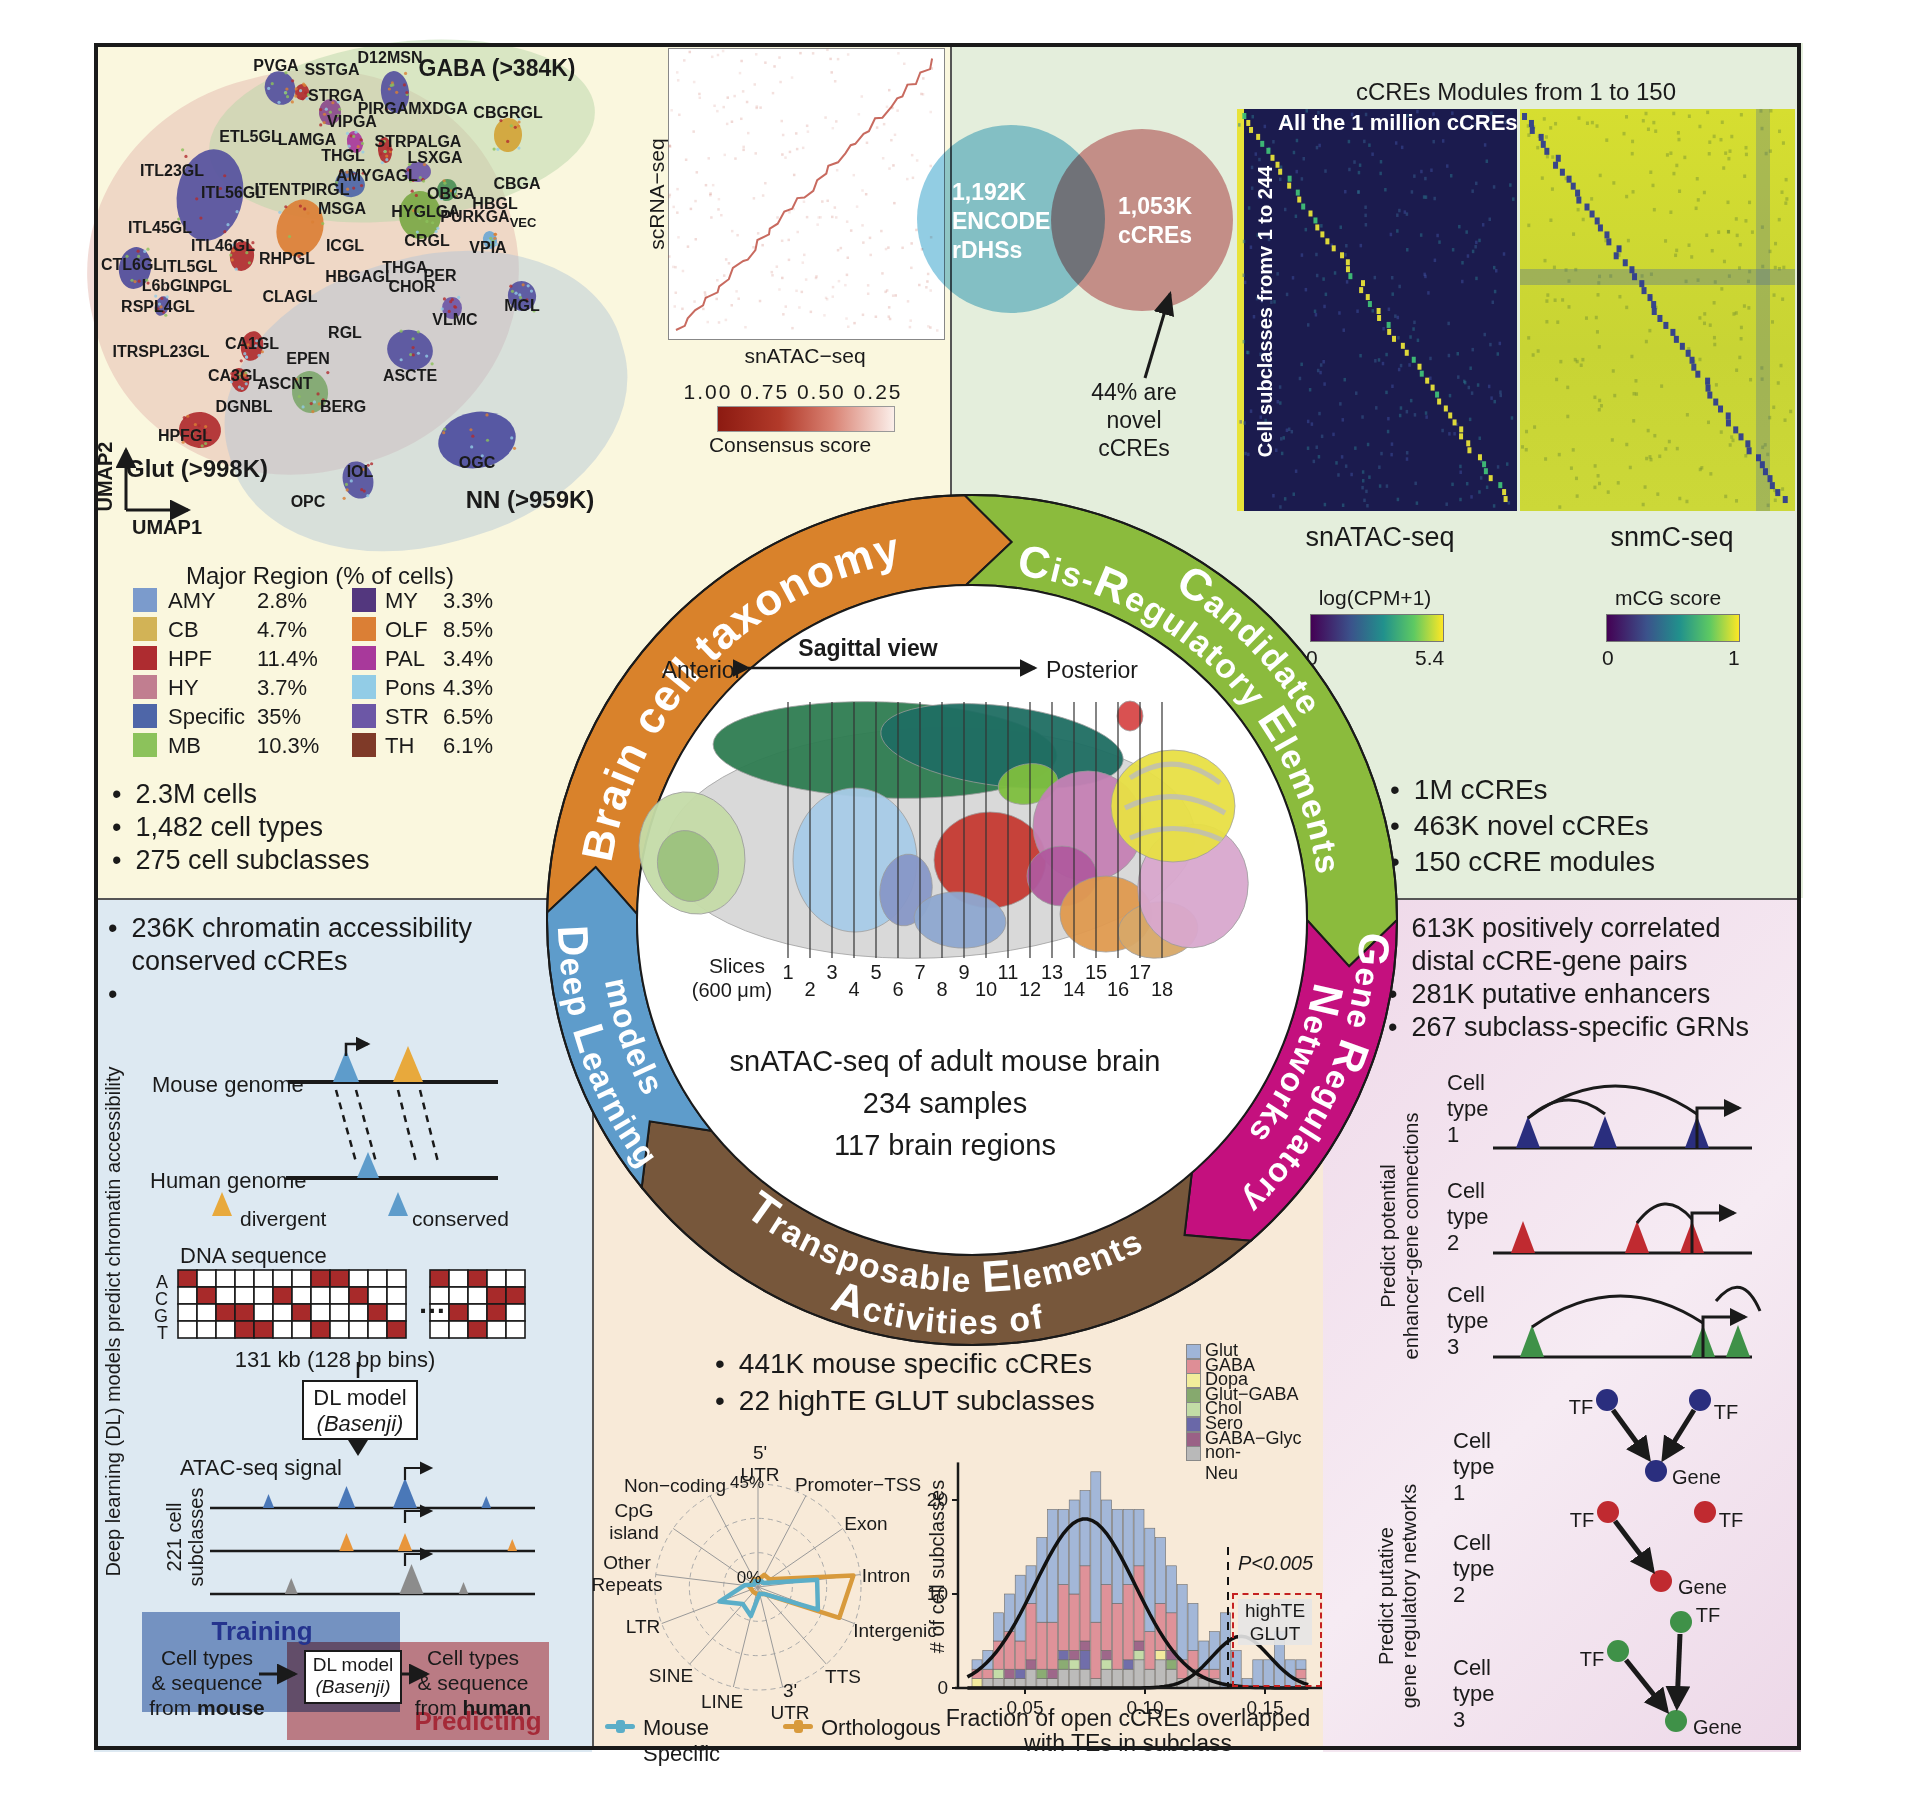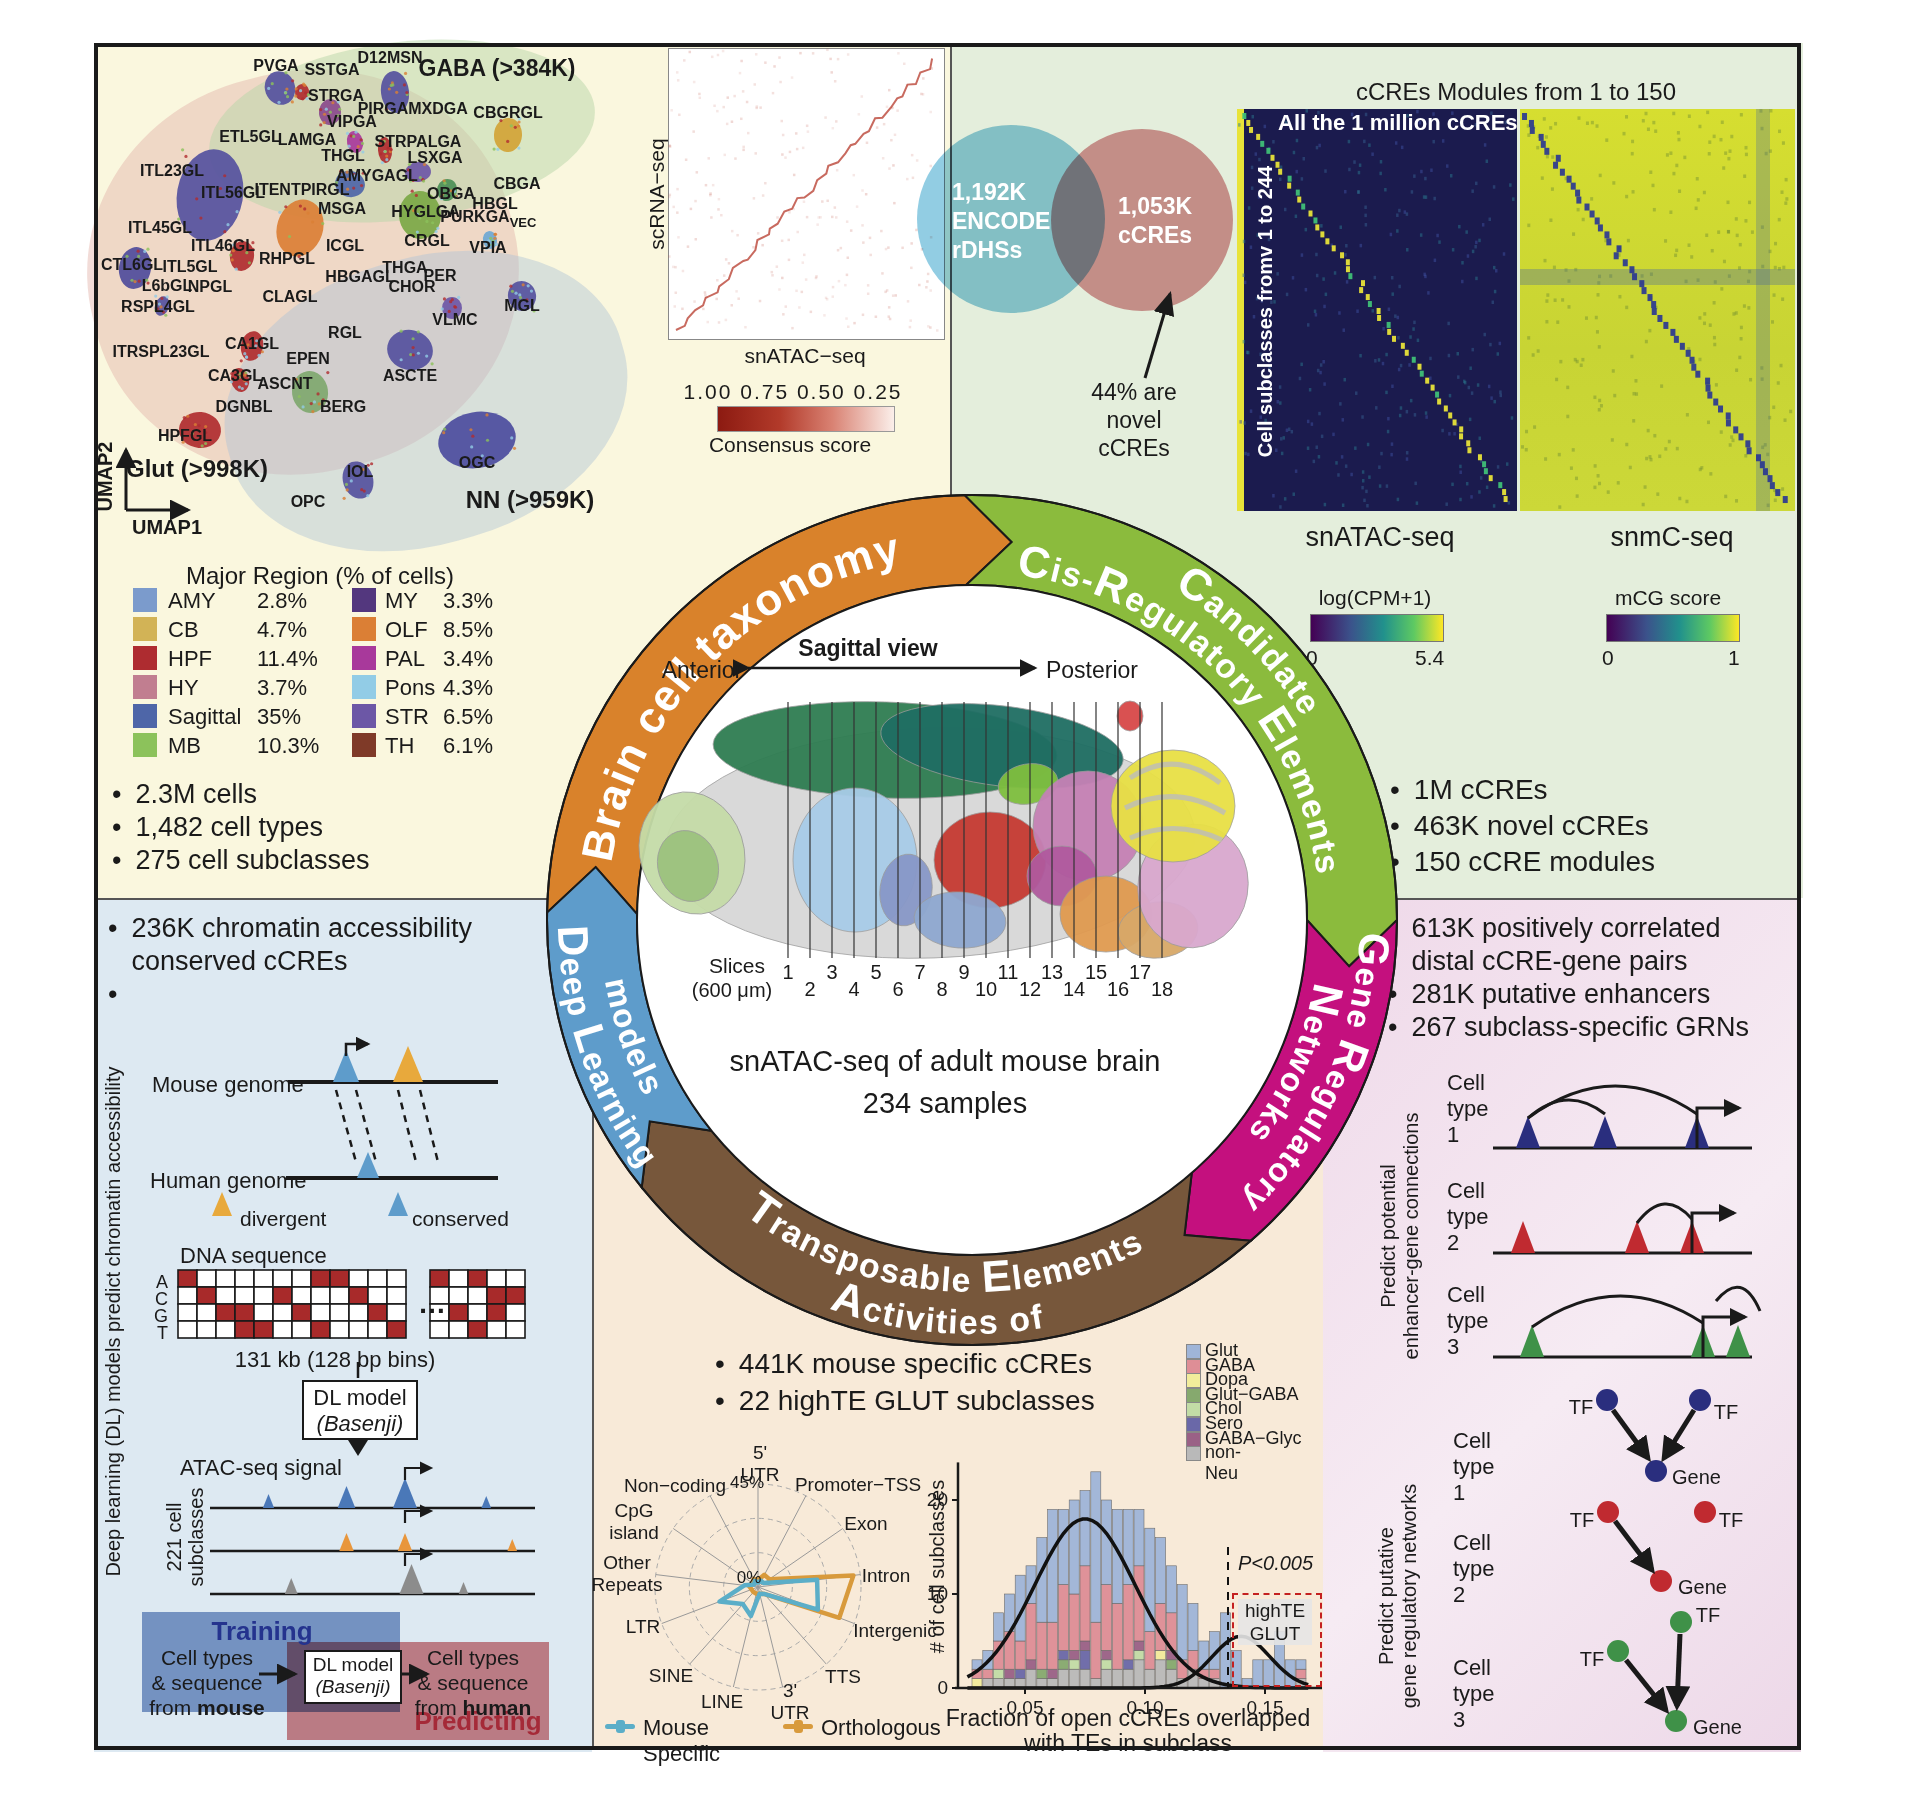--- a/index.html
+++ b/index.html
@@ -395,21 +395,21 @@
     <div style="position: absolute; left: 133px; top: 617px; width: 24px; height: 24px; background: rgb(210, 179, 86);"></div>
     <div style="position: absolute; left: 168px; top: 617px; font-size: 22px;">CB</div>
     <div style="position: absolute; left: 257px; top: 617px; font-size: 22px;">4.7%</div>
     <div style="position: absolute; left: 133px; top: 646px; width: 24px; height: 24px; background: rgb(174, 44, 48);"></div>
     <div style="position: absolute; left: 168px; top: 646px; font-size: 22px;">HPF</div>
     <div style="position: absolute; left: 257px; top: 646px; font-size: 22px;">11.4%</div>
     <div style="position: absolute; left: 133px; top: 675px; width: 24px; height: 24px; background: rgb(193, 126, 144);"></div>
     <div style="position: absolute; left: 168px; top: 675px; font-size: 22px;">HY</div>
     <div style="position: absolute; left: 257px; top: 675px; font-size: 22px;">3.7%</div>
     <div style="position: absolute; left: 133px; top: 704px; width: 24px; height: 24px; background: rgb(78, 102, 168);"></div>
-    <div style="position: absolute; left: 168px; top: 704px; font-size: 22px;">Sagittal</div>
+    <div style="position: absolute; left: 168px; top: 704px; font-size: 22px;">Specific</div>
     <div style="position: absolute; left: 257px; top: 704px; font-size: 22px;">35%</div>
     <div style="position: absolute; left: 133px; top: 733px; width: 24px; height: 24px; background: rgb(140, 194, 91);"></div>
     <div style="position: absolute; left: 168px; top: 733px; font-size: 22px;">MB</div>
     <div style="position: absolute; left: 257px; top: 733px; font-size: 22px;">10.3%</div>
     <div style="position: absolute; left: 352px; top: 588px; width: 24px; height: 24px; background: rgb(83, 55, 126);"></div>
     <div style="position: absolute; left: 385px; top: 588px; font-size: 22px;">MY</div>
     <div style="position: absolute; left: 443px; top: 588px; font-size: 22px;">3.3%</div>
     <div style="position: absolute; left: 352px; top: 617px; width: 24px; height: 24px; background: rgb(219, 127, 53);"></div>
     <div style="position: absolute; left: 385px; top: 617px; font-size: 22px;">OLF</div>
     <div style="position: absolute; left: 443px; top: 617px; font-size: 22px;">8.5%</div>
@@ -1519,20 +1519,21 @@
     <div style="position: absolute; left: 1052px; top: 972px; font-size: 20px; transform: translate(-50%, -50%);">13</div>
     <div style="position: absolute; left: 1074px; top: 989px; font-size: 20px; transform: translate(-50%, -50%);">14</div>
     <div style="position: absolute; left: 1096px; top: 972px; font-size: 20px; transform: translate(-50%, -50%);">15</div>
     <div style="position: absolute; left: 1118px; top: 989px; font-size: 20px; transform: translate(-50%, -50%);">16</div>
     <div style="position: absolute; left: 1140px; top: 972px; font-size: 20px; transform: translate(-50%, -50%);">17</div>
     <div style="position: absolute; left: 1162px; top: 989px; font-size: 20px; transform: translate(-50%, -50%);">18</div>
   </div>
 <div id="center-note" class="abs" style="left:945px;top:1040px;z-index:13;text-align:center;transform:translateX(-50%);font-size:29px;line-height:42px;">
     <div>snATAC-seq of adult mouse brain</div>
     <div>234 samples</div>
+    <div>117 brain regions</div>
   </div>
 
 <div id="dl-bullets" class="abs" style="left:108px;top:912px;font-size:27px;line-height:33px;">
     <div class="bullet-row">
       <span class="bullet-dot">•</span>
       <span>
         <div>236K chromatin accessibility</div>
         <div>conserved cCREs</div>
       </span>
     </div>

